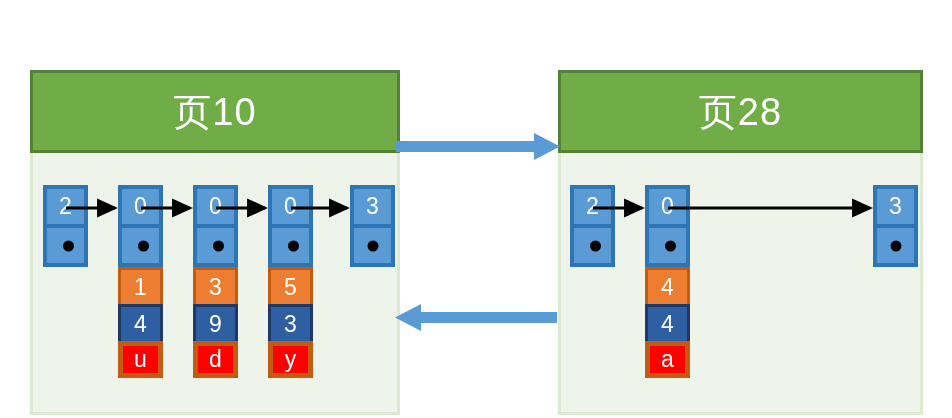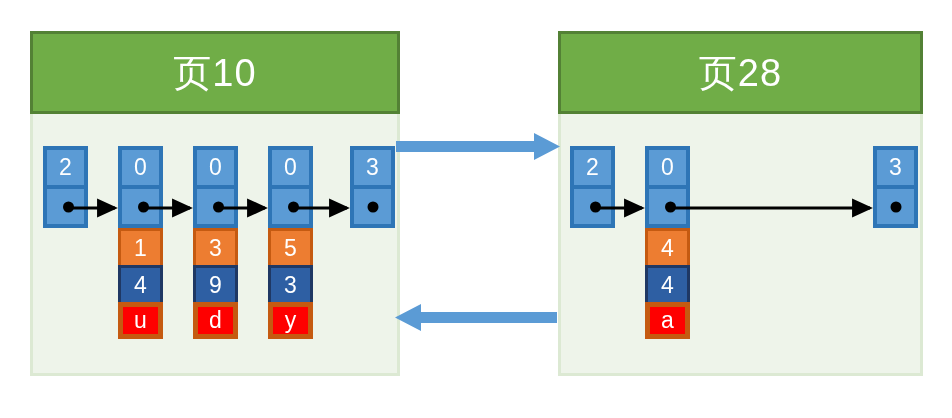--- a/index.html
+++ b/index.html
@@ -18,20 +18,21 @@
   #canvas {
     position: absolute;
     left: 0; top: 0;
     width: 952px;
     height: 418px;
   }
 
   
   .page {
     position: absolute;
+    margin-top: 39px;
   }
   .page-header {
     position: absolute;
     left: 0;
     top: 0;
     box-sizing: border-box;
     background: #70ad47;
     border: 3px solid #538135;
     color: #ffffff;
     display: flex;

